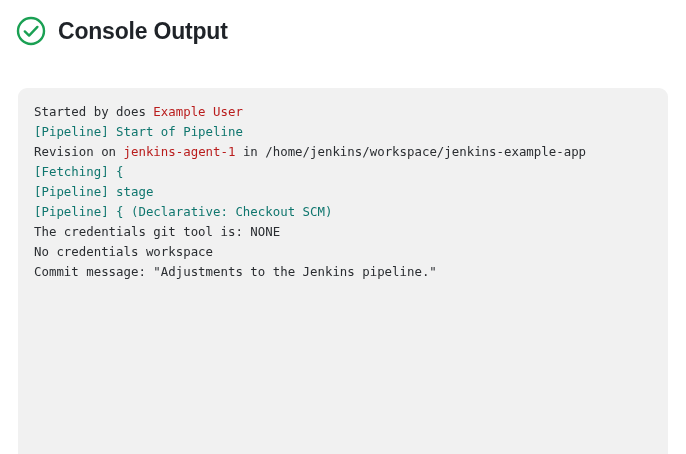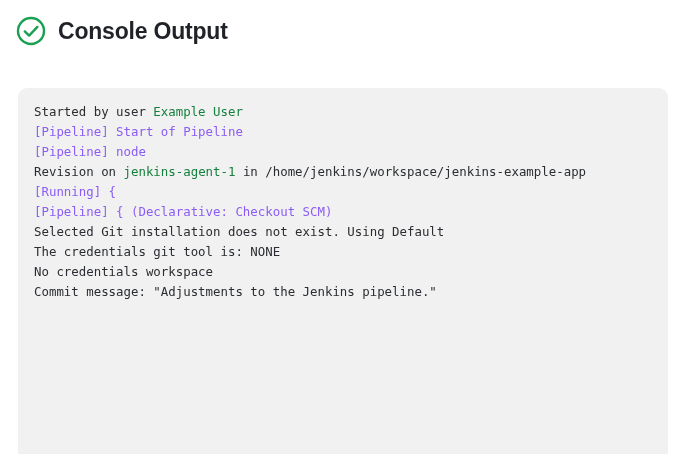--- a/index.html
+++ b/index.html
@@ -70,45 +70,44 @@
     word-break: break-all;
     margin: 0;
   }
   .log-line {
     display: block;
     min-height: 20px;
     white-space: pre-wrap;
     word-break: break-word;
   }
   .tok-plain   { color: #2a2d31; }
-  .tok-muted   { color: #8b5cf6; }
-  .tok-link    { color: #15803d; }
+  .tok-muted   { color: #0f766e; }
+  .tok-link    { color: #b91c1c; }
 </style>
 </head>
 <body>
 
 <div class="page">
 
   <div class="header">
     <span class="status-icon-wrap">
       <svg class="status-icon" viewBox="0 0 30 30" xmlns="http://www.w3.org/2000/svg" aria-hidden="true">
         <circle cx="15" cy="15" r="13" fill="none" stroke="#1aa053" stroke-width="2.4"></circle>
         <path d="M8.8 15.4 L13.1 19.6 L21.4 10.9" fill="none" stroke="#1aa053" stroke-width="2.4" stroke-linecap="round" stroke-linejoin="round"></path>
       </svg>
     </span>
     <span class="page-title">Console Output</span>
   </div>
 
   <div class="console-panel">
-    <pre class="console-log" id="console-log"><span class="log-line"><span class="tok-plain">Started by user </span><span class="tok-link">Example User</span>
+    <pre class="console-log" id="console-log"><span class="log-line"><span class="tok-plain">Started by does </span><span class="tok-link">Example User</span>
 </span><span class="log-line"><span class="tok-muted">[Pipeline] Start of Pipeline</span>
-</span><span class="log-line"><span class="tok-muted">[Pipeline] node</span>
 </span><span class="log-line"><span class="tok-plain">Revision on </span><span class="tok-link">jenkins-agent-1</span><span class="tok-plain"> in /home/jenkins/workspace/jenkins-example-app</span>
-</span><span class="log-line"><span class="tok-muted">[Running] {</span>
+</span><span class="log-line"><span class="tok-muted">[Fetching] {</span>
+</span><span class="log-line"><span class="tok-muted">[Pipeline] stage</span>
 </span><span class="log-line"><span class="tok-muted">[Pipeline] { (Declarative: Checkout SCM)</span>
-</span><span class="log-line"><span class="tok-plain">Selected Git installation does not exist. Using Default</span>
 </span><span class="log-line"><span class="tok-plain">The credentials git tool is: NONE</span>
 </span><span class="log-line"><span class="tok-plain">No credentials workspace</span>
 </span><span class="log-line"><span class="tok-plain">Commit message: "Adjustments to the Jenkins pipeline."</span>
 </span></pre>
   </div>
 
 </div>
 
 </body></html>

